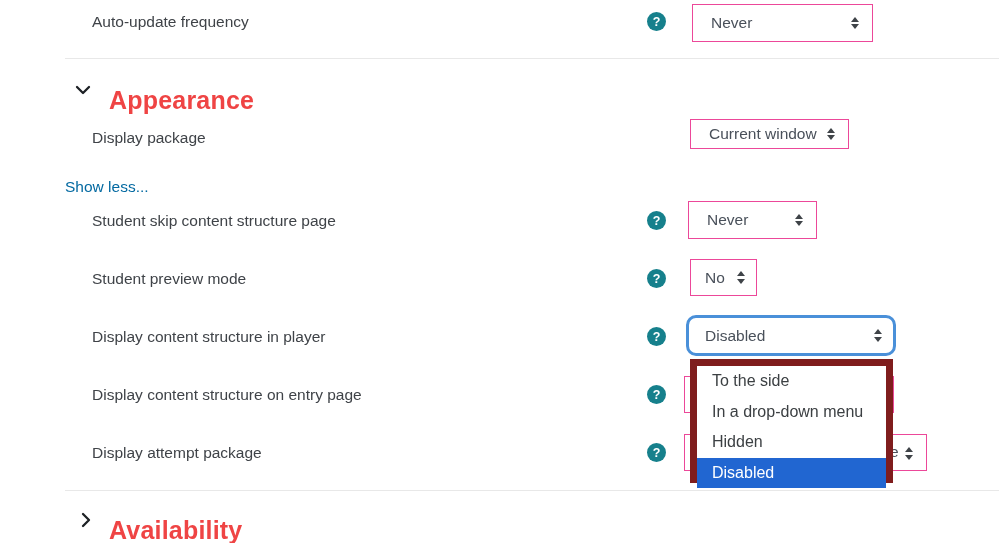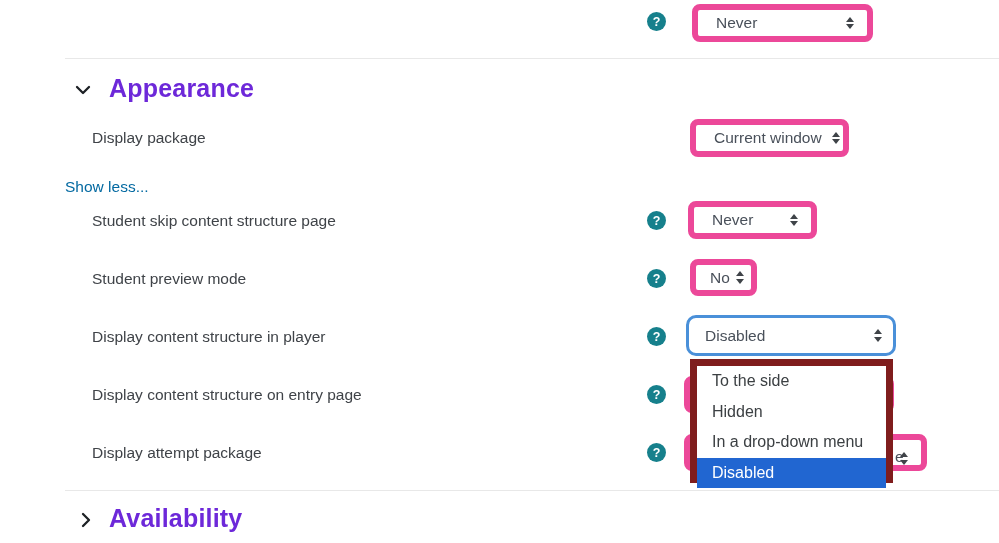--- a/index.html
+++ b/index.html
@@ -1,31 +1,31 @@
 <!DOCTYPE html>
 <html><head>
 <meta charset="utf-8">
 <style>
   html,body{margin:0;padding:0;background:#fff;}
   .canvas{
     position:relative;width:999px;height:543px;background:#ffffff;overflow:hidden;
     font-family:"Liberation Sans",sans-serif;
   }
   .label{position:absolute;font-size:15.5px;color:#3f4348;white-space:nowrap;}
-  .heading{position:absolute;font-size:25px;font-weight:700;color:#6d28d9;white-space:nowrap;letter-spacing:.2px;}
+  .heading{position:absolute;font-size:25px;font-weight:700;color:#ef4444;white-space:nowrap;letter-spacing:.2px;margin-top:12px;}
   .link{position:absolute;font-size:15.5px;color:#0369a1;cursor:pointer;white-space:nowrap;}
   .divider{position:absolute;left:65px;right:0;height:1px;background:#e8e8e8;}
   .help{
     position:absolute;width:19px;height:19px;border-radius:50%;
     background:#16808c;color:#ffffff;font-size:12.5px;font-weight:700;
     display:flex;align-items:center;justify-content:center;cursor:pointer;
   }
   .select{
     position:absolute;box-sizing:border-box;background:#ffffff;
-    border:6px solid #ec4899;border-radius:8px;
+    border:1px solid #ec4899;border-radius:0;
     display:flex;align-items:center;justify-content:space-between;
     padding:0 13px 0 18px;font-size:15.5px;color:#49505a;cursor:pointer;
   }
   .select.focused{border:3px solid #4a90d9;border-radius:10px;padding:0 11px 0 16px;z-index:7;}
   .select.behind{z-index:1;}
   .select .val{white-space:nowrap;}
   .arrows{display:flex;flex-direction:column;gap:2.5px;align-items:center;flex:0 0 auto;margin-left:10px;}
   .tri-up{width:0;height:0;border-left:4.5px solid transparent;border-right:4.5px solid transparent;border-bottom:5.5px solid #3f4348;}
   .tri-down{width:0;height:0;border-left:4.5px solid transparent;border-right:4.5px solid transparent;border-top:5.5px solid #3f4348;}
   .chevron{position:absolute;width:20px;height:20px;cursor:pointer;}
@@ -40,20 +40,21 @@
   }
   .menu-item.selected{background:#2166d1;color:#ffffff;}
   .frag{position:absolute;left:205px;top:8px;font-size:15.5px;color:#49505a;}
   .frag-arrows{position:absolute;right:13px;top:12px;}
 </style>
 </head>
 <body>
 
 <div class="canvas">
 
+  <div class="label" style="left:92px;top:13px;">Auto-update frequency</div>
   <div class="help" style="left:647px;top:12px;">
       <span>?</span>
     </div>
   <div class="select" style="left:692px;top:4px;width:181px;height:38px;">
     <span class="val">Never</span>
     <span class="arrows">
         <span class="tri-up"></span>
         <span class="tri-down"></span>
       </span>
   </div>
@@ -61,21 +62,21 @@
   <div class="divider" style="top:58px;"></div>
 
   <div class="chevron" style="left:73px;top:80px;">
     <svg width="20" height="20" viewBox="0 0 20 20" fill="none">
         <polyline points="4,7 10,13 16,7" stroke="#1d2125" stroke-width="2.3" stroke-linecap="round" stroke-linejoin="round"></polyline>
       </svg>
   </div>
   <div class="heading" style="left:109px;top:74px;">Appearance</div>
 
   <div class="label" style="left:92px;top:129px;">Display package</div>
-  <div class="select" style="left:690px;top:119px;width:159px;height:38px;align-items:center;">
+  <div class="select" style="left:690px;top:119px;width:159px;height:30px;align-items:center;">
     <span class="val">Current window</span>
     <span class="arrows">
         <span class="tri-up"></span>
         <span class="tri-down"></span>
       </span>
   </div>
 
   <div class="link" style="left:65px;top:178px;">Show less...</div>
 
   <div class="label" style="left:92px;top:212px;">Student skip content structure page</div>
@@ -127,22 +128,22 @@
   <div class="select behind" style="left:684px;top:434px;width:243px;height:37px;padding:0;">
     <span class="frag">e</span>
     <span class="arrows frag-arrows">
         <span class="tri-up"></span>
         <span class="tri-down"></span>
       </span>
   </div>
 
   <div class="menu">
     <div class="menu-item">To the side</div>
+    <div class="menu-item">In a drop-down menu</div>
     <div class="menu-item">Hidden</div>
-    <div class="menu-item">In a drop-down menu</div>
     <div class="menu-item selected">Disabled</div>
   </div>
 
   <div class="divider" style="top:490px;"></div>
 
   <div class="chevron" style="left:76px;top:510px;">
     <svg width="20" height="20" viewBox="0 0 20 20" fill="none">
         <polyline points="7,4 13,10 7,16" stroke="#1d2125" stroke-width="2.3" stroke-linecap="round" stroke-linejoin="round"></polyline>
       </svg>
   </div>

